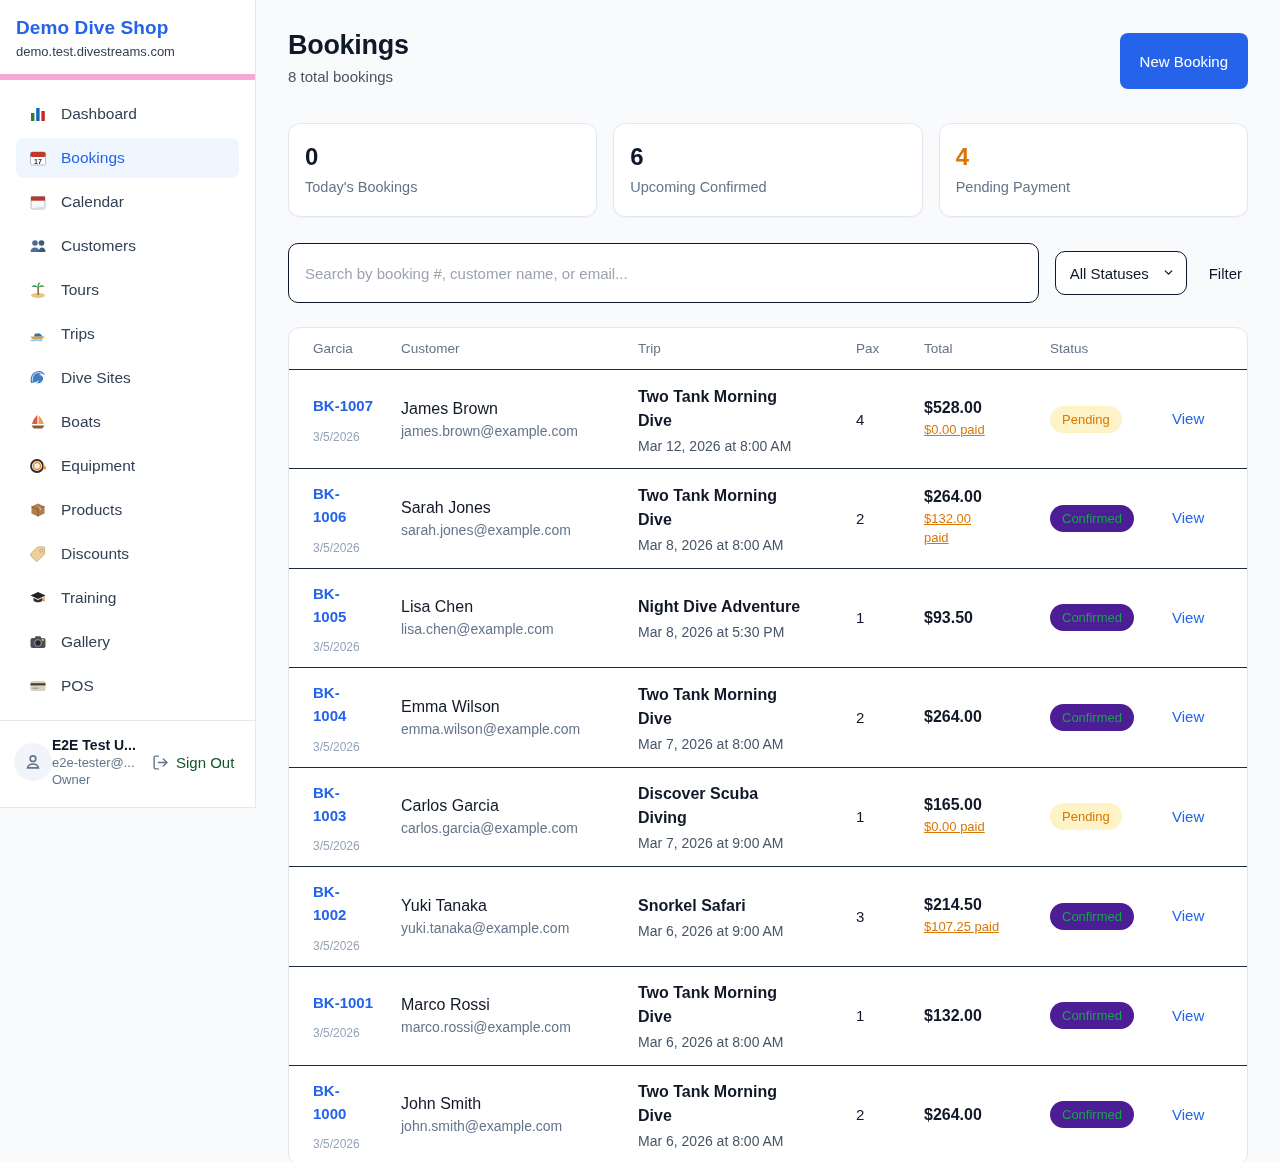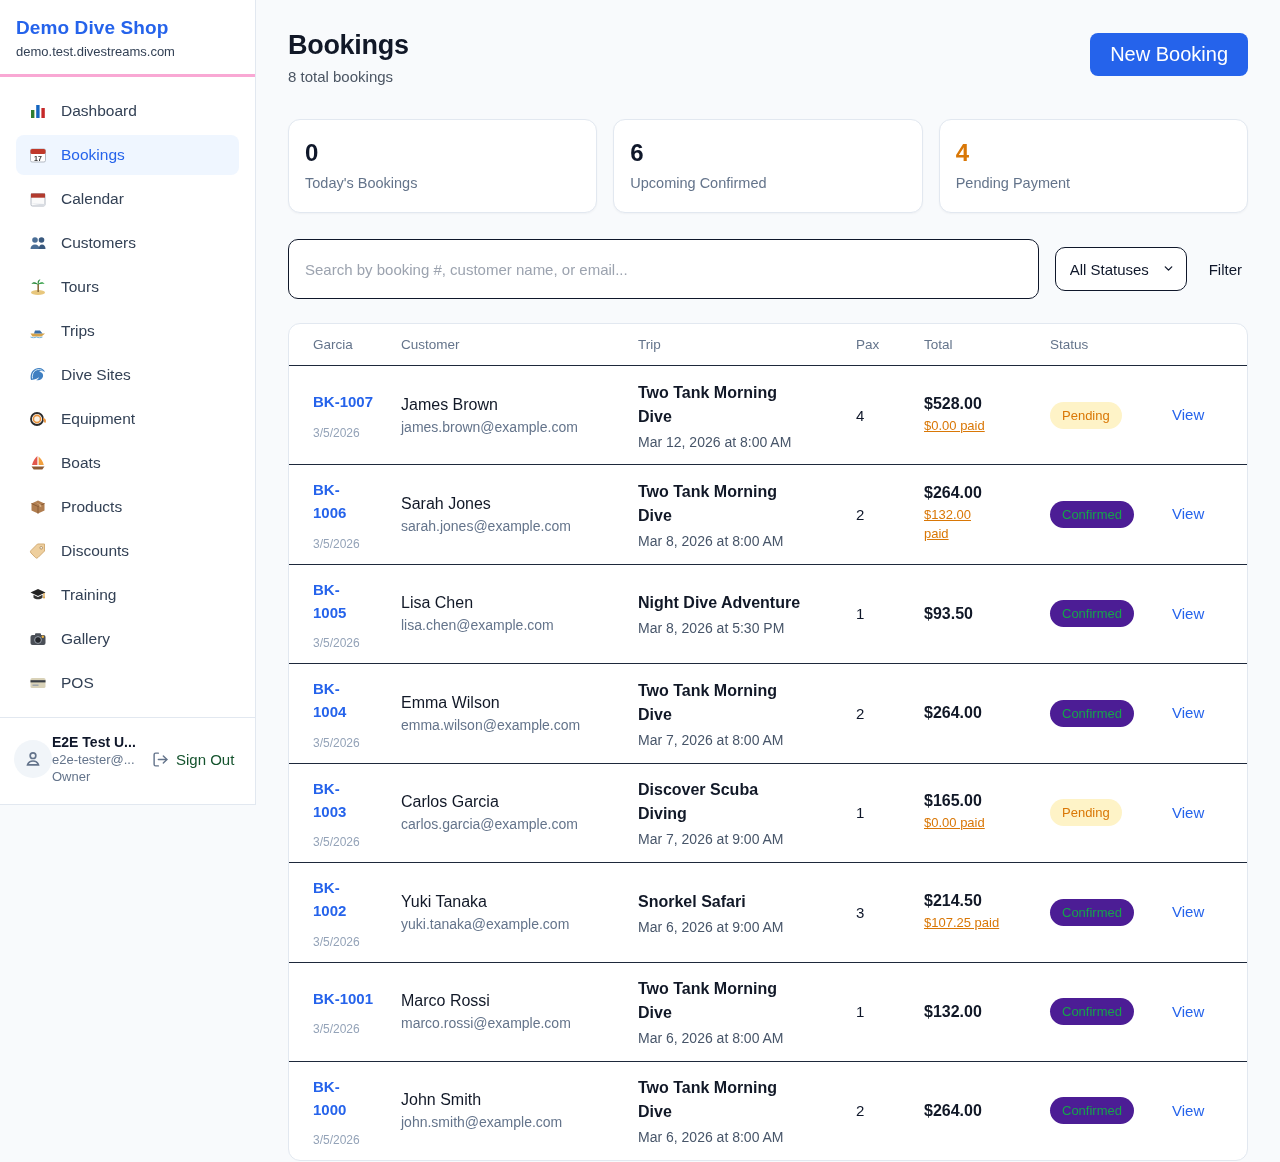--- a/index.html
+++ b/index.html
@@ -6,21 +6,21 @@
   html,body { width:1280px; height:1162px; }
   body {
     font-family:"Liberation Sans","DejaVu Sans",sans-serif;
     background:#f8fafc; color:#0f172a; overflow:hidden; position:relative;
   }
   
   .sidebar {
     position:absolute; left:0; top:0; width:256px; background:#ffffff;
     border-right:1px solid #e2e8f0; border-bottom:1px solid #e2e8f0;
   }
-  .shop-head { padding:17px 16px 15px; border-bottom:3px solid #f9a8d4; }
+  .shop-head { padding:17px 16px 15px; border-bottom:6px solid #f9a8d4; }
   .shop-name { color:#2563eb; font-size:19px; font-weight:700; letter-spacing:.1px; }
   .shop-domain { margin-top:5px; font-size:13px; color:#334155; }
   .nav { padding:14px 16px 10px; }
   .nav-item {
     display:flex; align-items:center; gap:13px; height:40px; margin-bottom:4px;
     padding:0 12px; border-radius:8px; cursor:pointer; color:#334155; font-size:15.5px;
   }
   .nav-item.active { background:#eff6ff; color:#2563eb; font-weight:500; }
   .nav-ico { width:20px; height:20px; display:flex; align-items:center; justify-content:center; flex:none; }
   .nav-ico svg { width:18px; height:18px; }
@@ -29,22 +29,22 @@
   .foot-texts { width:96px; }
   .foot-name { font-size:14px; font-weight:700; color:#0f172a; white-space:nowrap; }
   .foot-email, .foot-role { font-size:13px; color:#64748b; margin-top:2px; white-space:nowrap; }
   .signout { display:flex; align-items:center; gap:7px; color:#14532d; font-size:15px; cursor:pointer; margin-left:4px; }
   
   .main { position:absolute; left:256px; top:0; width:1024px; padding:30px 32px 30px; }
   .page-head { display:flex; justify-content:space-between; align-items:flex-start; }
   .page-title { font-size:27px; font-weight:700; color:#111827; letter-spacing:-.3px; }
   .page-sub { margin-top:7px; font-size:15px; color:#4b5563; }
   .btn-primary {
-    background:#2563eb; color:#fff; border:none; border-radius:8px; height:43px;
-    padding:0 20px; font-size:20px; font-weight:500; cursor:pointer; margin-top:3px;
+    background:#2563eb; color:#fff; border:none; border-radius:8px; height:56px;
+    padding:0 20px; font-size:15px; font-weight:500; cursor:pointer; margin-top:3px;
     font-family:inherit;
   }
   .stats { display:flex; gap:16px; margin-top:34px; }
   .stat-card {
     flex:1; background:#fff; border:1px solid #e2e8f0; border-radius:12px;
     padding:19px 16px 21px; box-shadow:0 1px 2px rgba(15,23,42,.04);
   }
   .stat-value { font-size:24px; font-weight:700; color:#0f172a; }
   .stat-value.orange { color:#d97706; }
   .stat-label { margin-top:8px; font-size:14.5px; color:#64748b; }
@@ -160,36 +160,36 @@
           <svg viewBox="0 0 18 18">
             <path d="M2 14c-1-4 0-9 4-11 5-2.5 9 0 10 3-2-1.5-5-1.5-6 0 3 0 4.5 2 4 4.5-.6 3-4 4.5-7 3.5 1.5-.3 2.8-1.4 2.8-2.8-1.8 2-5.6 2.3-7.8 2.8Z" fill="#3f7fc1"></path>
             <path d="M3.5 12.5c-.6-3 .3-6.8 3.3-8.3 2.5-1.3 5.5-.6 7 .9" fill="none" stroke="#cfe6f5" stroke-width="1"></path>
           </svg>
         </span>
         <span>Dive Sites</span>
       </div>
       <div class="nav-item">
         <span class="nav-ico">
           <svg viewBox="0 0 18 18">
+            <path d="M8.4 2v9H3C4 7 6 4 8.4 2Z" fill="#e2574c"></path>
+            <path d="M9.6 2.5V11h5.2C14 7.5 12 4.5 9.6 2.5Z" fill="#f2a03d"></path>
+            <path d="M2.5 12.5h13l-2.2 3H4.7Z" fill="#8d5a33"></path>
+          </svg>
+        </span>
+        <span>Boats</span>
+      </div>
+      <div class="nav-item">
+        <span class="nav-ico">
+          <svg viewBox="0 0 18 18">
             <circle cx="8" cy="9" r="6" fill="none" stroke="#2b2b2b" stroke-width="1.8"></circle>
             <circle cx="8" cy="9" r="3.6" fill="#f5f0e6" stroke="#e8913a" stroke-width="1.6"></circle>
             <path d="M14 9c2 0 2.6 2 1.6 3.6" fill="none" stroke="#e8913a" stroke-width="1.8"></path>
           </svg>
         </span>
         <span>Equipment</span>
-      </div>
-      <div class="nav-item">
-        <span class="nav-ico">
-          <svg viewBox="0 0 18 18">
-            <path d="M8.4 2v9H3C4 7 6 4 8.4 2Z" fill="#e2574c"></path>
-            <path d="M9.6 2.5V11h5.2C14 7.5 12 4.5 9.6 2.5Z" fill="#f2a03d"></path>
-            <path d="M2.5 12.5h13l-2.2 3H4.7Z" fill="#8d5a33"></path>
-          </svg>
-        </span>
-        <span>Boats</span>
       </div>
       <div class="nav-item">
         <span class="nav-ico">
           <svg viewBox="0 0 18 18">
             <path d="M2.5 5.5 9 2.5l6.5 3v7L9 15.5l-6.5-3Z" fill="#b07d4f"></path>
             <path d="M2.5 5.5 9 8.5l6.5-3M9 8.5v7" fill="none" stroke="#8a5d36" stroke-width="1"></path>
             <path d="M6 4l6.3 2.9v2.4l-2-.9V6.8Z" fill="#d9b186"></path>
           </svg>
         </span>
         <span>Products</span>

